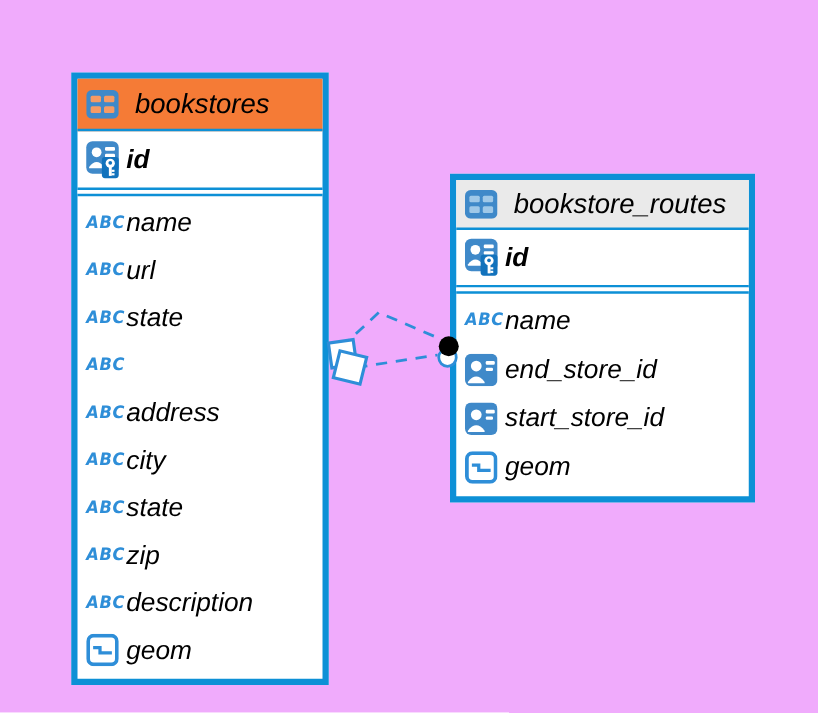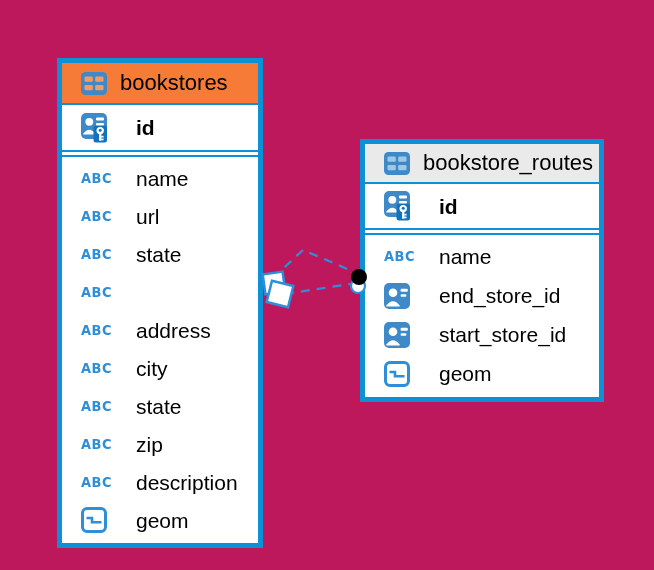--- a/index.html
+++ b/index.html
@@ -5,47 +5,47 @@
   :root{
     --table-border:#0D90D6;
     --accent-blue:#2E8ED8;
     --icon-blue:#3F89C9;
     --key-blue:#1272BC;
     --line-blue:#2E8ED8;
     --text:#000000;
   }
   html,body{margin:0;padding:0;background:#fff;}
   .canvas{
-    position:relative;width:654px;height:570px;background:#be185d;overflow:hidden;
-    font-family:"Liberation Sans","DejaVu Sans",sans-serif;color:var(--text);
+    position:relative;width:654px;height:570px;background:#f0abfc;overflow:hidden;
+    font-family:"Liberation Sans","DejaVu Sans",sans-serif;color:var(--text);font-style:italic;
   }
   .erd-table{
     position:absolute;background:#fff;border:5px solid var(--table-border);
     box-sizing:border-box;
   }
   .erd-table.t0{left:57px;top:58px;width:206px;}
   .erd-table.t1{left:360px;top:139px;width:244px;}
   .tbl-header{
     height:42px;display:flex;align-items:center;gap:9px;padding:0 7px;
     border-bottom:2px solid var(--table-border);
     font-size:22px;line-height:1;box-sizing:border-box;
   }
   .t1 .tbl-header{height:40px;}
   .pk-rows{border-bottom:2px solid var(--table-border);}
   .section-gap{height:3px;background:#fff;}
   .col-rows{border-top:2px solid var(--table-border);padding:2px 0 4px 0;}
   .row{
-    display:flex;align-items:center;gap:25px;padding:0 7px;height:38px;
+    display:flex;align-items:center;gap:2px;padding:0 7px;height:38px;
     font-size:21px;line-height:1;box-sizing:border-box;
   }
   .t1 .row{height:39px;}
   .row.pk{height:45px;font-weight:700;}
   .t1 .row.pk{height:44px;}
   .icon-slot{
-    width:30px;min-width:30px;display:inline-flex;align-items:center;justify-content:flex-start;margin-left:12px;
+    width:30px;min-width:30px;display:inline-flex;align-items:center;justify-content:flex-start;
   }
   .abc{
     font-family:"DejaVu Sans",sans-serif;font-weight:800;font-size:13px;
     letter-spacing:0.5px;color:var(--accent-blue);transform:scaleY(1.05);
   }
   .col-label{white-space:nowrap;}
   .connections{position:absolute;left:0;top:0;z-index:5;pointer-events:none;}
   .rel-line{stroke:var(--line-blue);stroke-width:2.2;fill:none;stroke-dasharray:9 7;}
   .sq{fill:#fff;stroke:var(--line-blue);stroke-width:2.5;}
   .ring{fill:#fff;stroke:var(--line-blue);stroke-width:2.2;}

